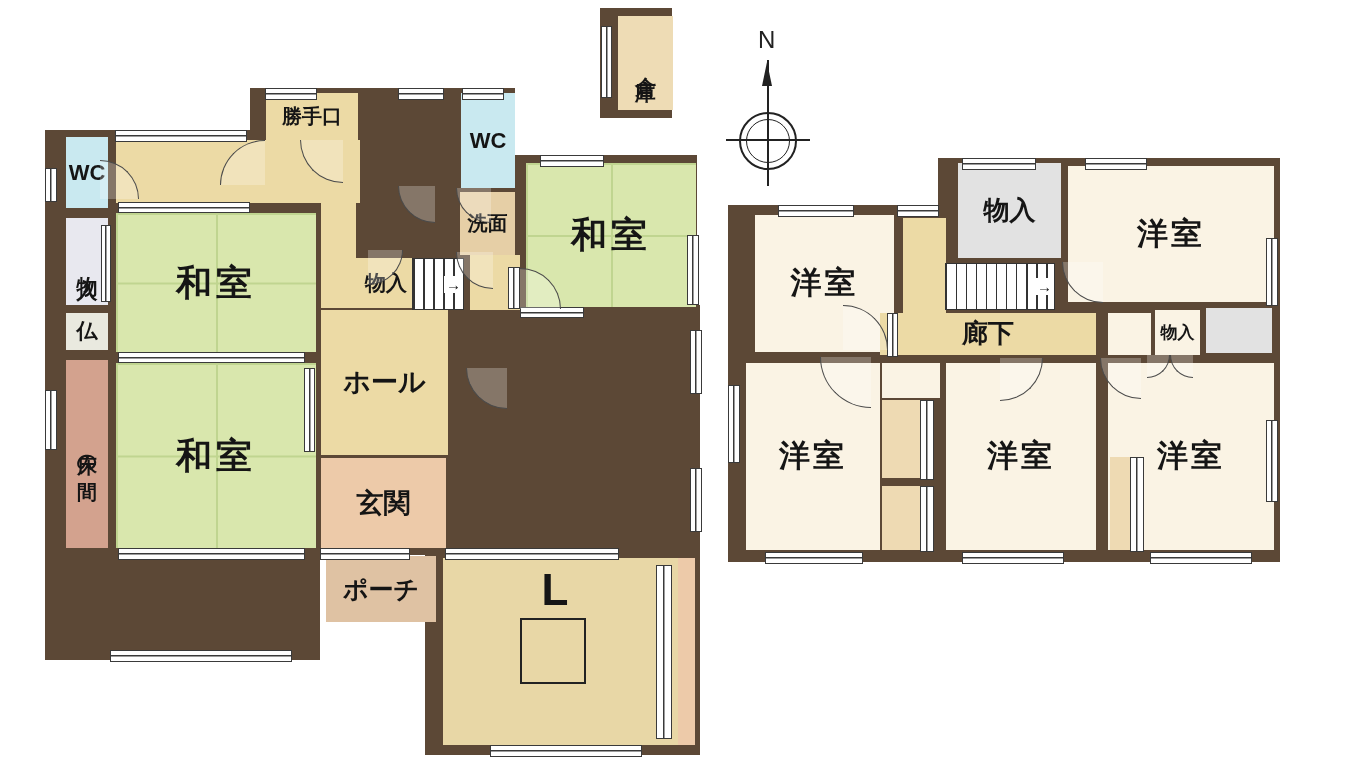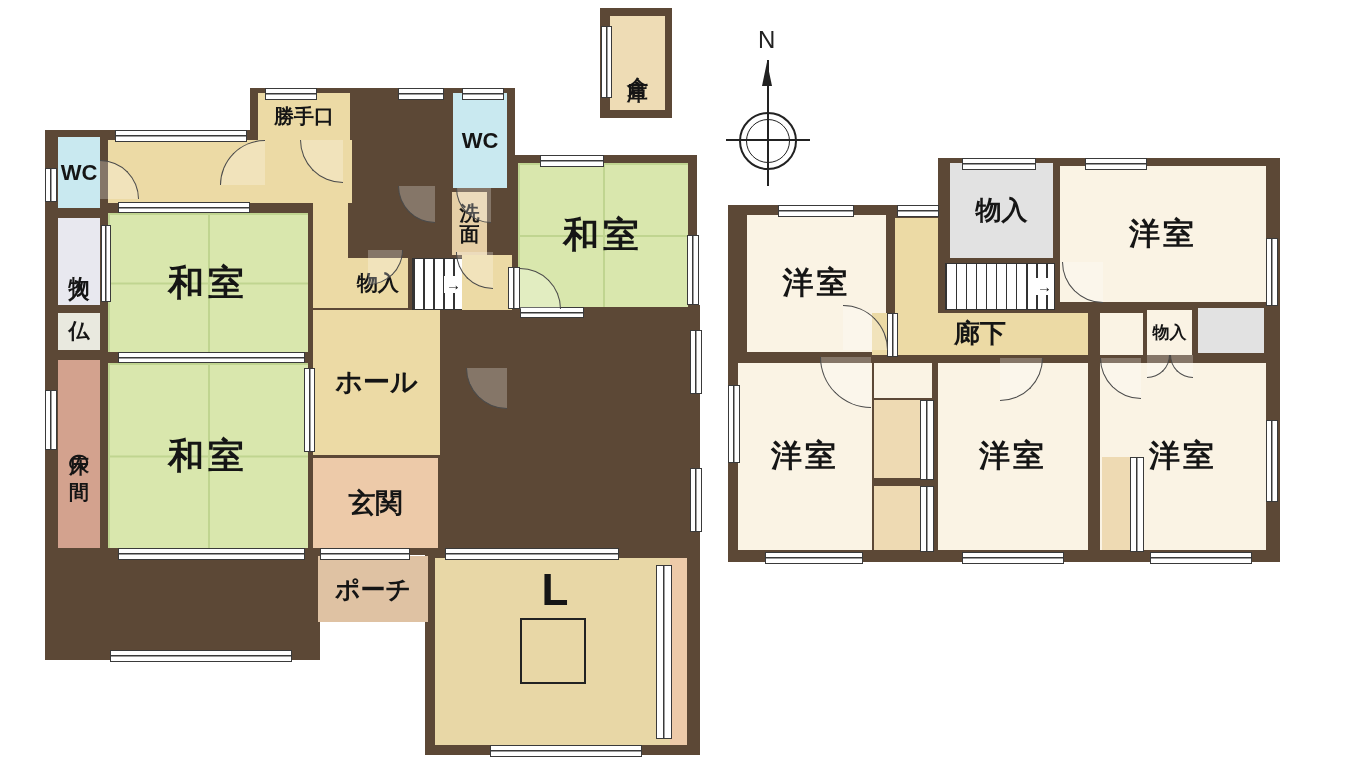--- a/index.html
+++ b/index.html
@@ -1,19 +1,19 @@
 <!DOCTYPE html>
 <html style="--c-wall: #5c4836; --c-washitsu: #d9e7ad; --c-tatamiline: #c0d590; --c-hall: #ecdaa5; --c-tan2: #e6cfa6; --c-cream: #f8ebd3; --c-peach: #edcaa9; --c-pinkroom: #d3a28e; --c-lavender: #d7d7ee; --c-lightblue: #c9e9f0; --c-graylav: #e8e8ef; --c-butsu: #e9e9df; --c-ivory: #faf3e4; --c-gray2f: #e2e2e2; --c-closet: #eedab3; --c-porchc: #dfc2a3; --c-ltan: #e8d7a6; --c-kura: #eedcb5;"><head>
 <meta charset="utf-8">
 <style>
   html,body{margin:0;padding:0;background:#ffffff;font-family:"Liberation Sans",sans-serif;}
   #plan{position:relative;width:1345px;height:771px;background:#fff;overflow:hidden;}
   .base{position:absolute;background:var(--c-wall,#5c4836);}
   .room{position:absolute;display:flex;align-items:center;justify-content:center;
-        font-weight:bold;color:#151515;text-align:center;line-height:1.05;}
+        font-weight:bold;color:#151515;text-align:center;line-height:1.05;margin-left:8px;}
   .vtext{writing-mode:vertical-rl;text-orientation:upright;letter-spacing:3px;}
   .tatami{background-image:
       linear-gradient(var(--c-tatamiline,#bed48e) 2px,transparent 2px),
       linear-gradient(90deg,var(--c-tatamiline,#bed48e) 2px,transparent 2px);
       background-size:50% 50%;}
   .winh{position:absolute;background:#fff;border:1.5px solid #3a3a3a;
         background-image:linear-gradient(#3a3a3a,#3a3a3a);
         background-size:100% 1.5px;background-position:center;background-repeat:no-repeat;}
   .winv{position:absolute;background:#fff;border:1.5px solid #3a3a3a;
         background-image:linear-gradient(#3a3a3a,#3a3a3a);
@@ -58,21 +58,21 @@
   <div class="room" style="left:58px;top:313px;width:42px;height:37px;background:var(--c-butsu);font-size:21px;">仏</div>
   <div class="room vtext" style="left:58px;top:360px;width:42px;height:188px;background:var(--c-pinkroom);font-size:20px;">床の間</div>
 
   <div class="room" style="left:108px;top:140px;width:244px;height:63px;background:var(--c-hall);"></div>
   <div class="room" style="left:258px;top:93px;width:92px;height:47px;background:var(--c-hall);font-size:20px;">勝手口</div>
 
   <div class="room tatami" style="left:108px;top:213px;width:200px;height:139px;background-color:var(--c-washitsu);font-size:36px;letter-spacing:4px;">和室</div>
   <div class="room tatami" style="left:108px;top:363px;width:200px;height:185px;background-color:var(--c-washitsu);font-size:36px;letter-spacing:4px;">和室</div>
 
   <div class="room" style="left:453px;top:93px;width:54px;height:95px;background:var(--c-lightblue);font-size:22px;">WC</div>
-  <div class="room" style="left:452px;top:192px;width:35px;height:63px;background:var(--c-tan2);font-size:20px;">洗面</div>
+  <div class="room" style="left:452px;top:192px;width:55px;height:63px;background:var(--c-tan2);font-size:20px;">洗面</div>
 
   <div class="room" style="left:313px;top:203px;width:35px;height:105px;background:var(--c-hall);"></div>
   <div class="room" style="left:348px;top:258px;width:60px;height:50px;background:var(--c-hall);font-size:21px;">物入</div>
   <div class="stairs" style="left:412px;top:258px;width:50px;height:50px;">
       <span>→</span>
     </div>
   <div class="room" style="left:462px;top:255px;width:50px;height:55px;background:var(--c-hall);"></div>
   <div class="room" style="left:313px;top:310px;width:127px;height:145px;background:var(--c-hall);font-size:27px;">ホール</div>
   <div class="room" style="left:318px;top:556px;width:110px;height:66px;background:var(--c-porchc);font-size:25px;">ポーチ</div>
   <div class="room" style="left:313px;top:458px;width:125px;height:90px;background:var(--c-peach);font-size:27px;">玄関</div>

